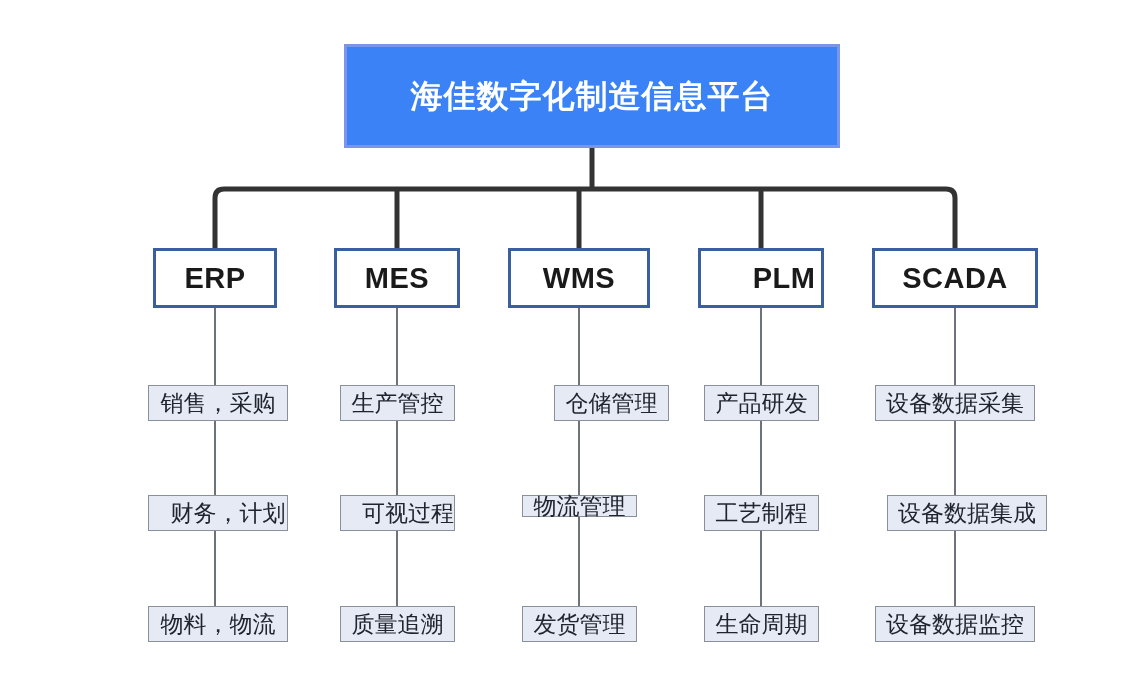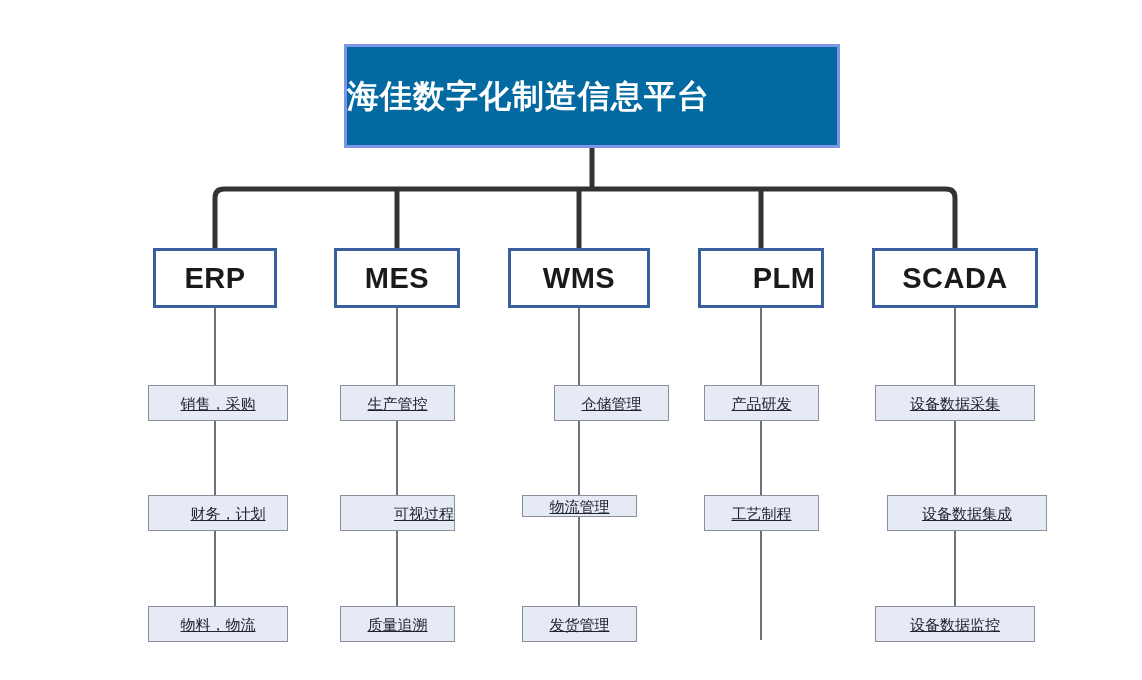--- a/index.html
+++ b/index.html
@@ -21,25 +21,25 @@
   }
 
   
   .root-box {
     position: absolute;
     left: 344px;
     top: 44px;
     width: 496px;
     height: 104px;
     box-sizing: border-box;
-    background: #0369a1;
+    background: #3b82f6;
     border: 3px solid #7b95e8;
     display: flex;
     align-items: center;
-    justify-content: flex-start;
+    justify-content: center;
   }
   .root-label {
     color: #ffffff;
     font-size: 32px;
     font-weight: bold;
     letter-spacing: 1px;
     line-height: 1;
     white-space: nowrap;
   }
 
@@ -76,24 +76,23 @@
     position: absolute;
     box-sizing: border-box;
     background: #e6eaf4;
     border: 1.5px solid #8a8f9c;
     display: flex;
     align-items: center;
     justify-content: center;
   }
   .leaf-label {
     color: #20242e;
-    font-size: 15px;
+    font-size: 23px;
     line-height: 1;
     white-space: nowrap;
-    text-decoration: underline;
   }
 </style>
 </head>
 <body>
 
 <div id="diagram">
 
   <svg class="connectors" viewBox="0 0 1142 680" width="1142" height="680" xmlns="http://www.w3.org/2000/svg">
 
     <path d="M 592 148 L 592 190" stroke="#333333" stroke-width="5" fill="none"></path>
@@ -159,20 +158,23 @@
   <div class="leaf-box" style="left:522px; top:606px; width:115px; height:36px;">
     <span class="leaf-label">发货管理</span>
   </div>
 
   <div class="leaf-box" style="left:704px; top:385px; width:115px; height:36px;">
     <span class="leaf-label">产品研发</span>
   </div>
   <div class="leaf-box" style="left:704px; top:495px; width:115px; height:36px;">
     <span class="leaf-label">工艺制程</span>
   </div>
+  <div class="leaf-box" style="left:704px; top:606px; width:115px; height:36px;">
+    <span class="leaf-label">生命周期</span>
+  </div>
 
   <div class="leaf-box" style="left:875px; top:385px; width:160px; height:36px;">
     <span class="leaf-label">设备数据采集</span>
   </div>
   <div class="leaf-box" style="left:875px; top:495px; width:160px; height:36px;margin-left:12px;">
     <span class="leaf-label">设备数据集成</span>
   </div>
   <div class="leaf-box" style="left:875px; top:606px; width:160px; height:36px;">
     <span class="leaf-label">设备数据监控</span>
   </div>

